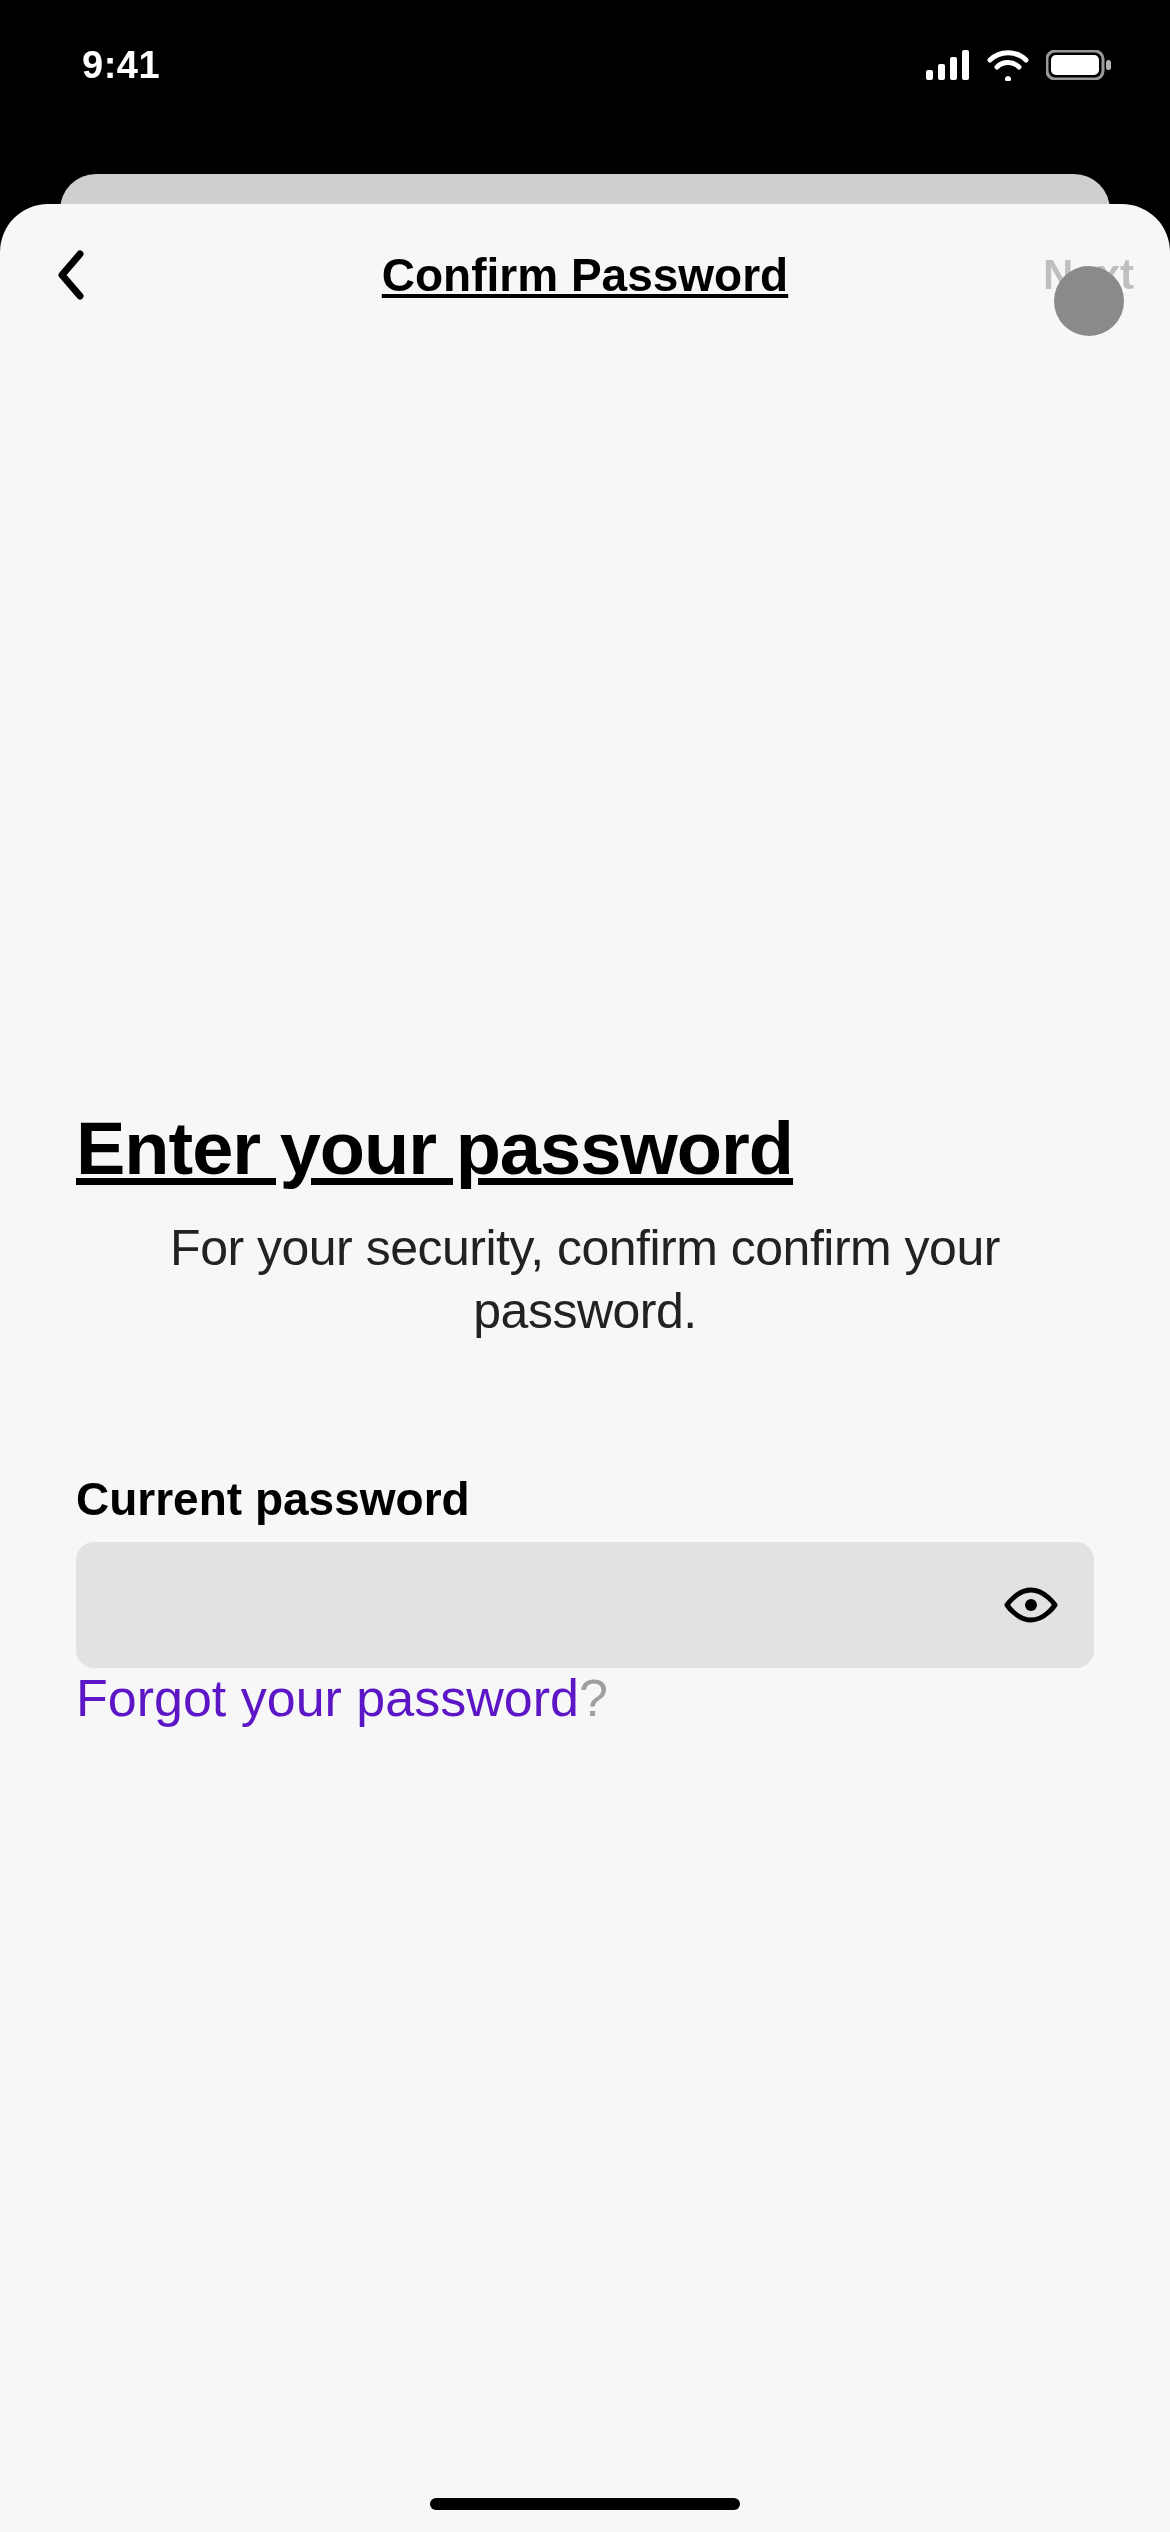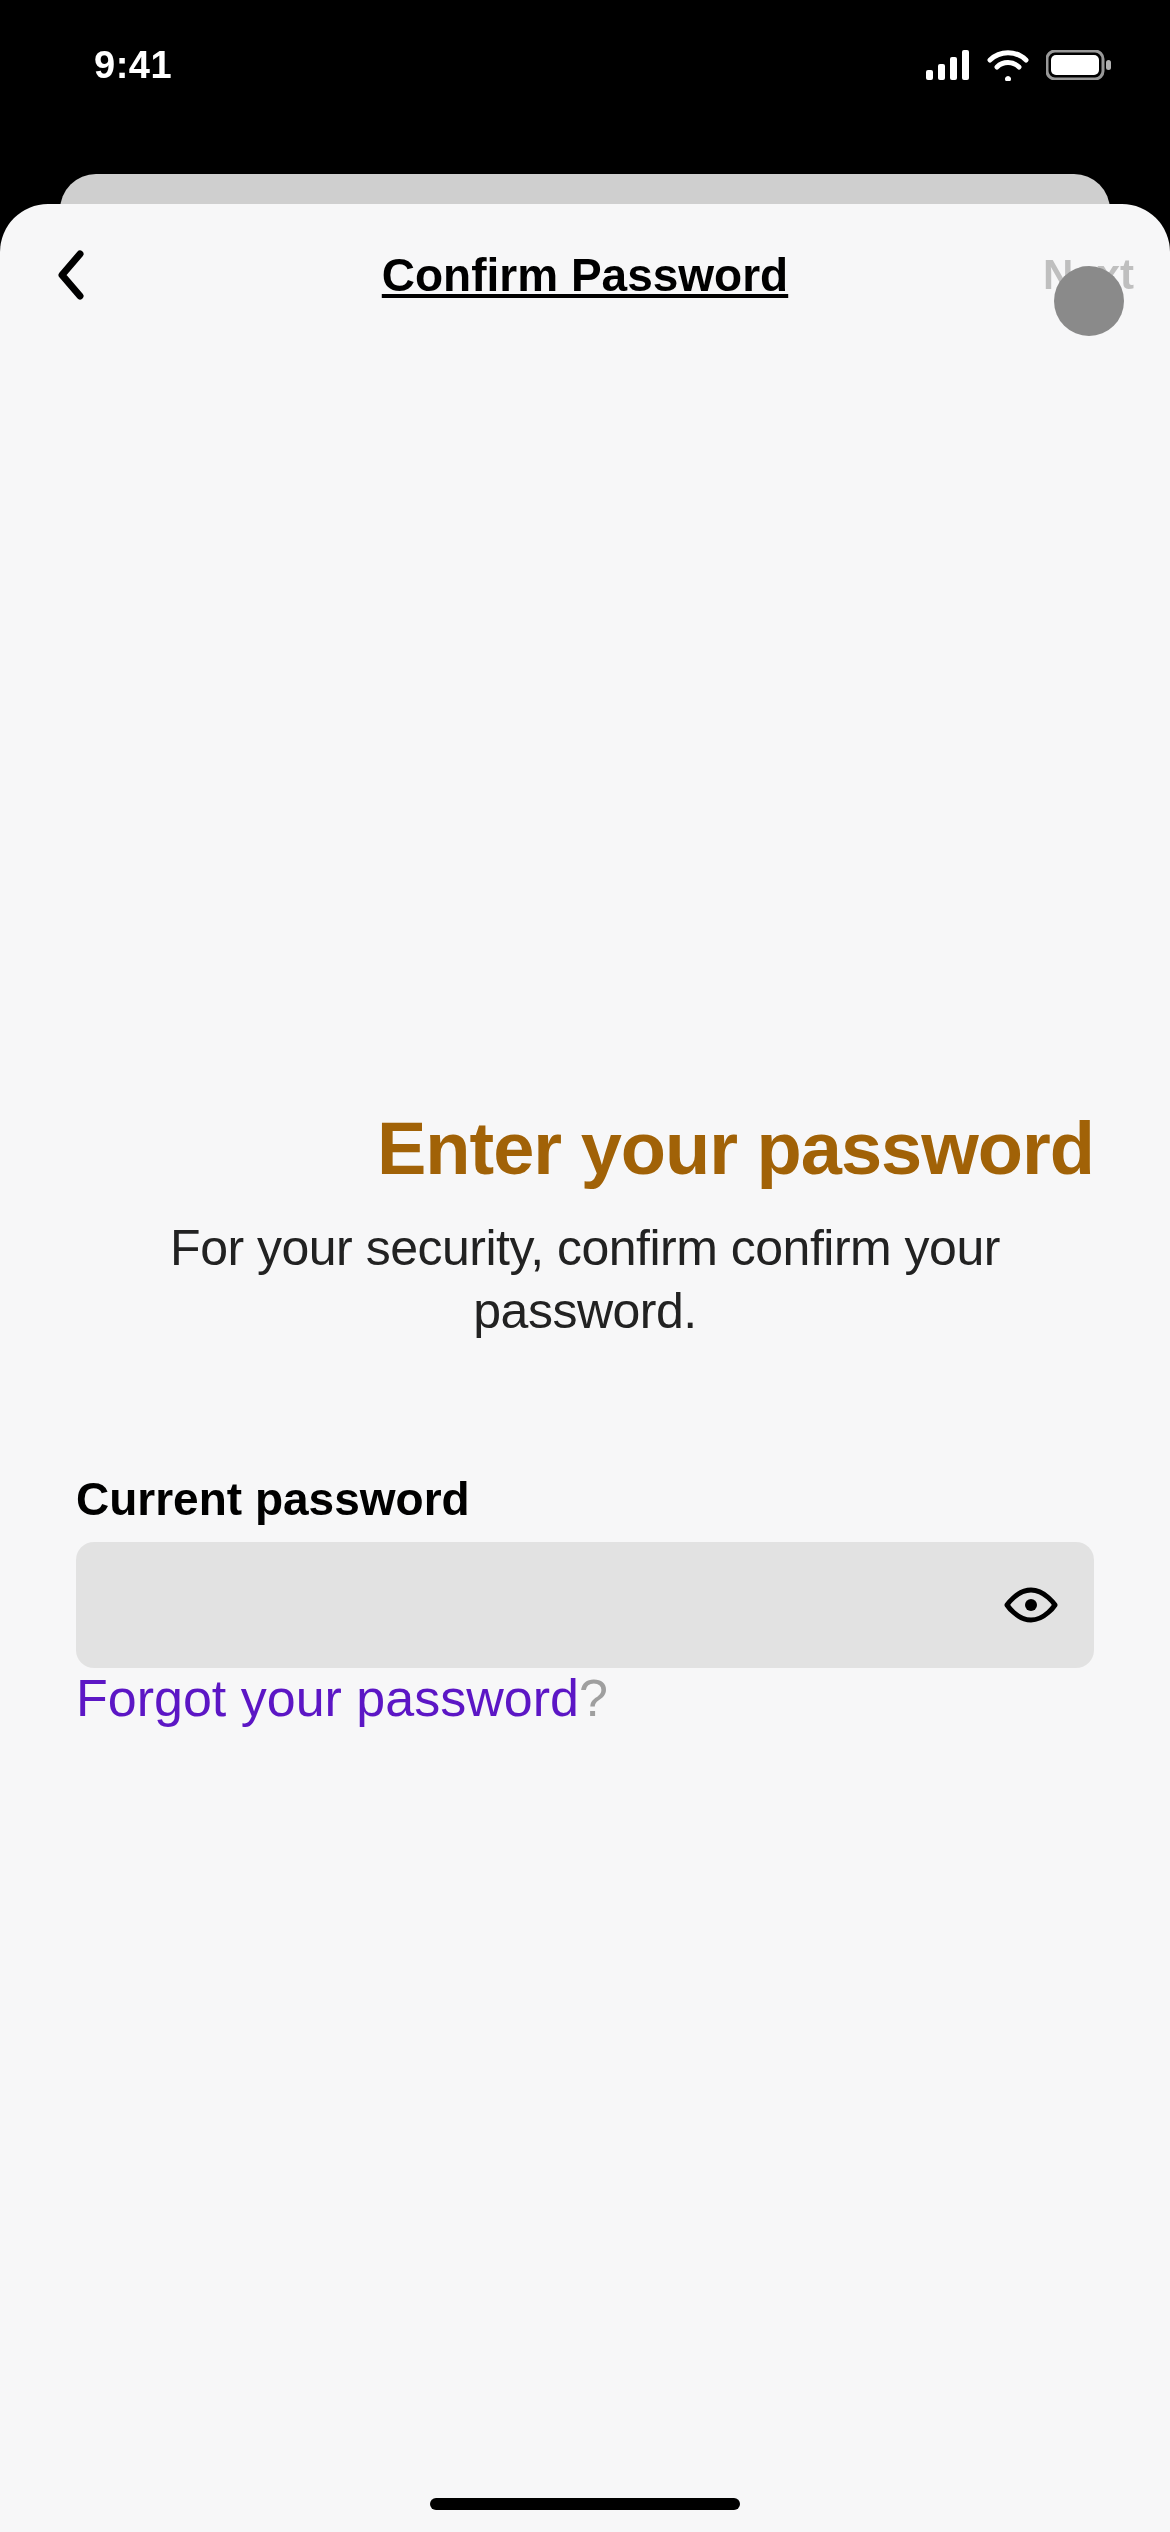--- a/index.html
+++ b/index.html
@@ -12,21 +12,21 @@
     width: 1170px;
     height: 2532px;
     background: #000;
     font-family: -apple-system, "Helvetica Neue", Helvetica, Arial, sans-serif;
     overflow: hidden;
   }
 
   
   .status-bar {
     position: absolute;
-    top: 0; left: 12px; right: 0;
+    top: 0; left: 0; right: 0;
     height: 130px;
     background: #000;
     color: #fff;
     display: flex;
     align-items: center;
     justify-content: space-between;
     padding: 0 58px 0 82px;
     z-index: 10;
   }
   .status-time {
@@ -113,23 +113,24 @@
   }
 
   
   .content {
     padding: 0 76px;
     padding-top: 760px;
   }
   .heading {
     font-size: 74px;
     font-weight: 800;
-    color: #a16207;
-    text-align: right;
+    color: #000000;
+    text-align: left;
     letter-spacing: -1px;
+    text-decoration: underline;
   }
   .subheading {
     margin-top: 26px;
     font-size: 50px;
     font-weight: 400;
     color: #222;
     text-align: center;
     line-height: 1.25;
     letter-spacing: -0.5px;
   }

